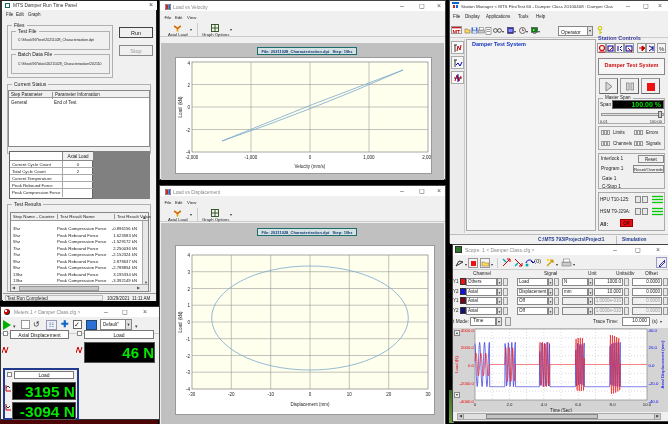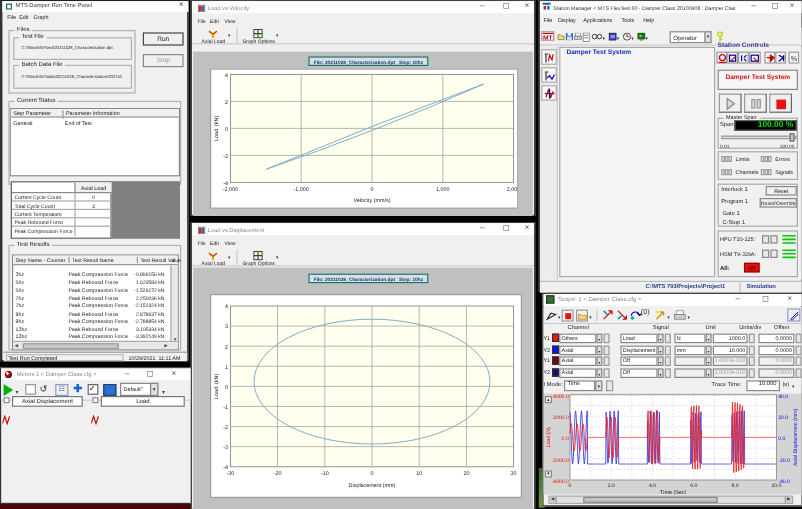--- a/index.html
+++ b/index.html
@@ -153,21 +153,40 @@
       </svg>
     </div>
 
   <div class="abs" style="left:76px;top:24px;width:5px;height:5px;border:1px solid #888;background:#fff;"></div>
   <div class="abs" style="left:83px;top:23px;width:70px;height:9px;background:#fff;border:1px solid #777;font-size:5px;text-align:center;color:#222;line-height:8px;">Load</div>
   <div class="abs" style="left:75px;top:38px;width:7px;height:10px;">
       <svg width="7" height="10">
         <polyline points="0,8 2,2 4,8 6,2" stroke="#c00" fill="none" stroke-width="1"></polyline>
       </svg>
     </div>
-
+  <div class="lcd" style="left:83px;top:35px;width:71px;height:21px;font-size:15px;line-height:20px;border:1px solid #555;">46 N</div>
+
+  <div class="abs" style="left:2px;top:61px;width:76px;height:52px;border:2px solid #223a8c;background:#f0f0f0;">
+    <div class="abs" style="left:2px;top:2px;width:5px;height:5px;border:1px solid #888;background:#fff;"></div>
+    <div class="abs" style="left:9px;top:1px;width:60px;height:8px;background:#fff;border:1px solid #777;font-size:5px;text-align:center;color:#222;line-height:7px;">Load</div>
+    <div class="abs" style="left:0px;top:14px;width:7px;height:9px;">
+        <svg width="7" height="9">
+          <polyline points="1,1 1,7 6,7" stroke="#c00" fill="none"></polyline>
+          <polyline points="1,4 3,2 5,4" stroke="#333" fill="none"></polyline>
+        </svg>
+      </div>
+    <div class="lcd" style="left:7px;top:12px;width:64px;height:18px;font-size:15.5px;line-height:17px;border:1px solid #555;">3195 N</div>
+    <div class="abs" style="left:0px;top:33px;width:7px;height:9px;">
+        <svg width="7" height="9">
+          <polyline points="1,1 1,7 6,7" stroke="#c00" fill="none"></polyline>
+          <polyline points="1,3 3,5 5,3" stroke="#333" fill="none"></polyline>
+        </svg>
+      </div>
+    <div class="lcd" style="left:7px;top:32px;width:64px;height:18px;font-size:15.5px;line-height:17px;border:1px solid #555;">-3094 N</div>
+  </div>
 </div>
 <div class="abs" style="left:0;top:420px;width:158px;height:4px;background:#4d0505;"></div>
 
 <div class="win" style="left:159px;top:0;width:287px;height:180px;border:1px solid #444;">
   <div class="tb" style="left:0;top:0;width:285px;height:10px;">
     <span class="abs" style="left:5px;top:2.5px;width:6px;height:6px;">
         <svg width="6" height="6">
           <rect width="6" height="6" fill="#fff" stroke="#444" stroke-width="1"></rect>
           <rect x="0.8" y="0.8" width="2.3" height="4.4" fill="#c22"></rect>
           <rect x="3.3" y="0.8" width="1.9" height="4.4" fill="#26b"></rect>

